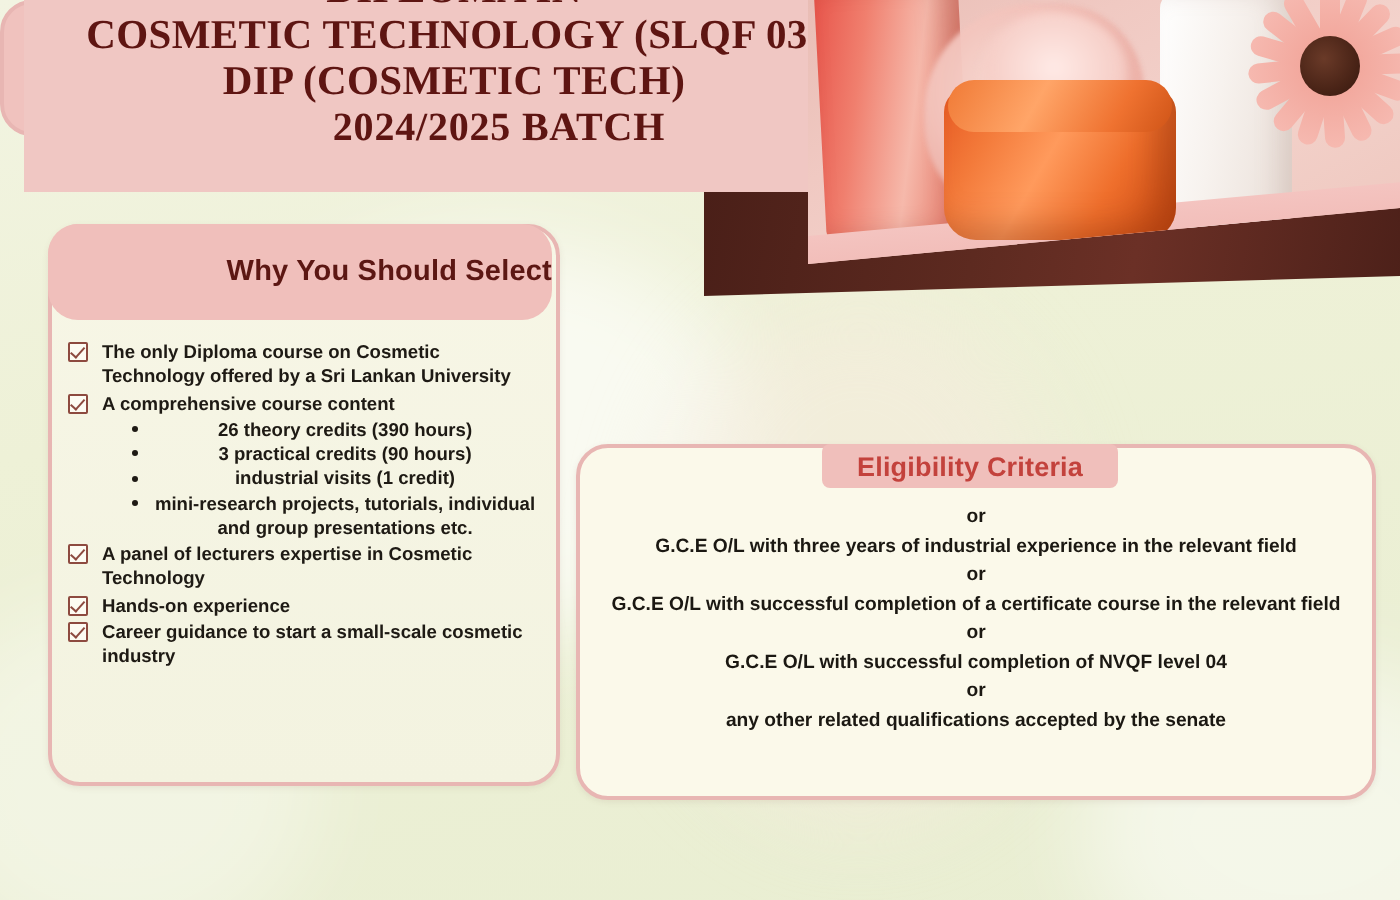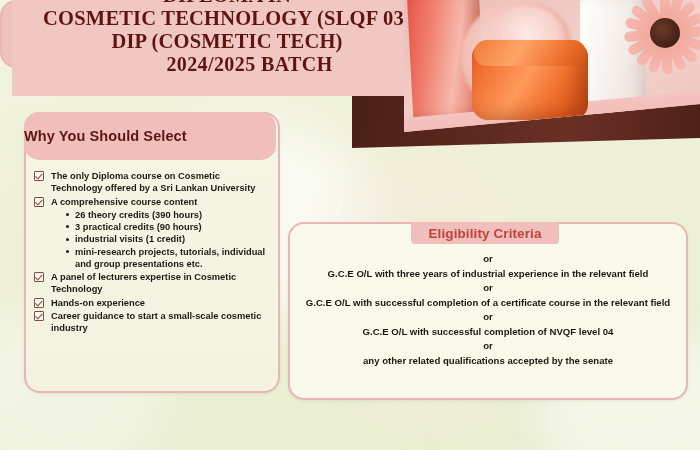--- a/index.html
+++ b/index.html
@@ -118,42 +118,42 @@
     background:#fbfaef;
     box-shadow:0 1px 3px rgba(120,80,70,.10);
   }
 
   
   #card-why{left:24px;top:112px;width:252px;height:277px;
     background:linear-gradient(180deg,#f7f6e6 0%,#f3f3e0 100%);}
   #card-why .card-head{
     position:absolute;left:-2px;top:-2px;width:252px;height:48px;
     background:#f0bfbb;border-radius:15px;
-    display:flex;flex-direction:column;align-items:flex-start;justify-content:center;
+    display:flex;flex-direction:column;align-items:flex-end;justify-content:center;
     color:#5c1713;font-weight:bold;font-size:14.5px;line-height:1.25;letter-spacing:.1px;
   }
   #card-why .card-body{
     position:absolute;left:0;top:50px;width:252px;padding:6px 8px 0 8px;
     box-sizing:border-box;
   }
 
   ul.checks{list-style:none;margin:0;padding:0;}
   ul.checks > li{
     position:relative;padding-left:17px;margin:0 0 1px 0;
     font-size:9.3px;font-weight:bold;color:#1e1a14;line-height:1.32;
   }
   .cbox{
     position:absolute;left:0;top:1px;width:8px;height:8px;
     border:1px solid #8d4a3f;border-radius:1px;background:#fdfbf2;
   }
   .cbox:after{
     content:"";position:absolute;left:2px;top:0px;width:3px;height:5.5px;
     border:solid #8d4a3f;border-width:0 1.3px 1.3px 0;transform:rotate(42deg);
   }
-  ul.subs{list-style:none;margin:1px 0 1px 0;padding:0 0 0 14px;}
+  ul.subs{list-style:none;margin:1px 0 1px 0;padding:0 0 0 14px;text-align:center;}
   ul.subs > li{
     position:relative;padding-left:10px;margin-bottom:0px;
     font-size:9.3px;font-weight:bold;color:#1e1a14;line-height:1.32;
   }
   ul.subs > li:before{
     content:"";position:absolute;left:1px;top:4.2px;width:3.2px;height:3.2px;
     border-radius:50%;background:#1e1a14;
   }
 
   

